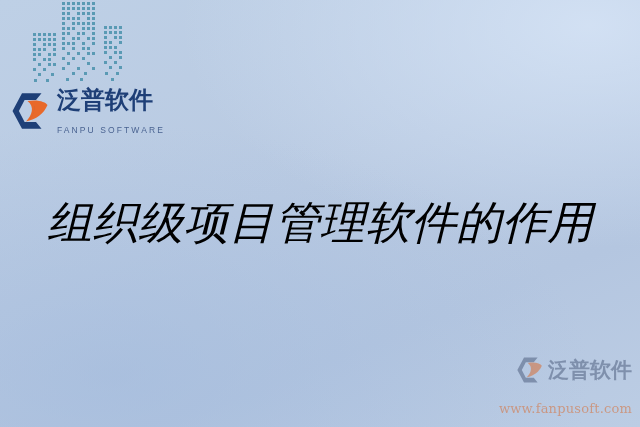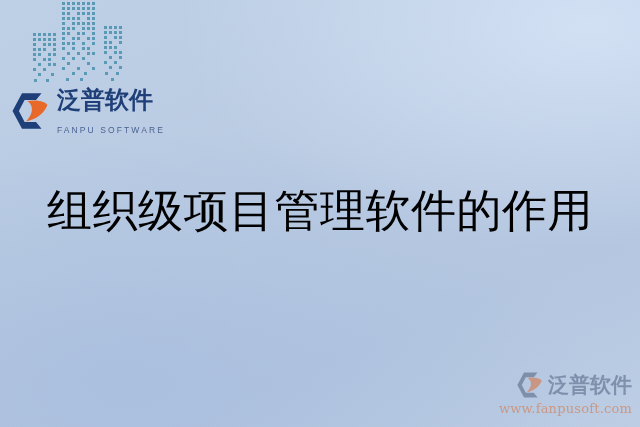--- a/index.html
+++ b/index.html
@@ -69,30 +69,31 @@
     color: #4a6391;
     letter-spacing: 2.1px;
     margin-top: 14px;
     white-space: nowrap;
   }
 
   
   #main-title {
     position: absolute;
     left: 0;
-    top: 182px;
+    top: 194px;
     width: 640px;
     text-align: center;
     font-family: "DejaVu Serif", "Liberation Serif", serif;
     font-size: 45px;
     line-height: 58px;
     font-weight: 400;
     color: #000000;
     letter-spacing: 0.5px;
     white-space: nowrap;
+    font-style: italic;
   }
 
   
   #watermark {
     position: absolute;
     right: 8px;
     bottom: 12px;
     width: 144px;
     opacity: 0.62;
     display: flex;
@@ -118,21 +119,21 @@
     color: #5c6d8c;
     white-space: nowrap;
   }
   #watermark .wm-url {
     font-family: "DejaVu Serif", "Liberation Serif", serif;
     font-size: 13px;
     font-weight: 400;
     line-height: 1.0;
     color: #d4794a;
     letter-spacing: 0.2px;
-    margin-top: 3px;
+    margin-top: 18px;
     white-space: nowrap;
   }
 </style>
 </head>
 <body>
 
 <div id="slide">
 
   <div id="pixel-city">
     <svg width="120" height="86" viewBox="0 0 120 86" xmlns="http://www.w3.org/2000/svg">

